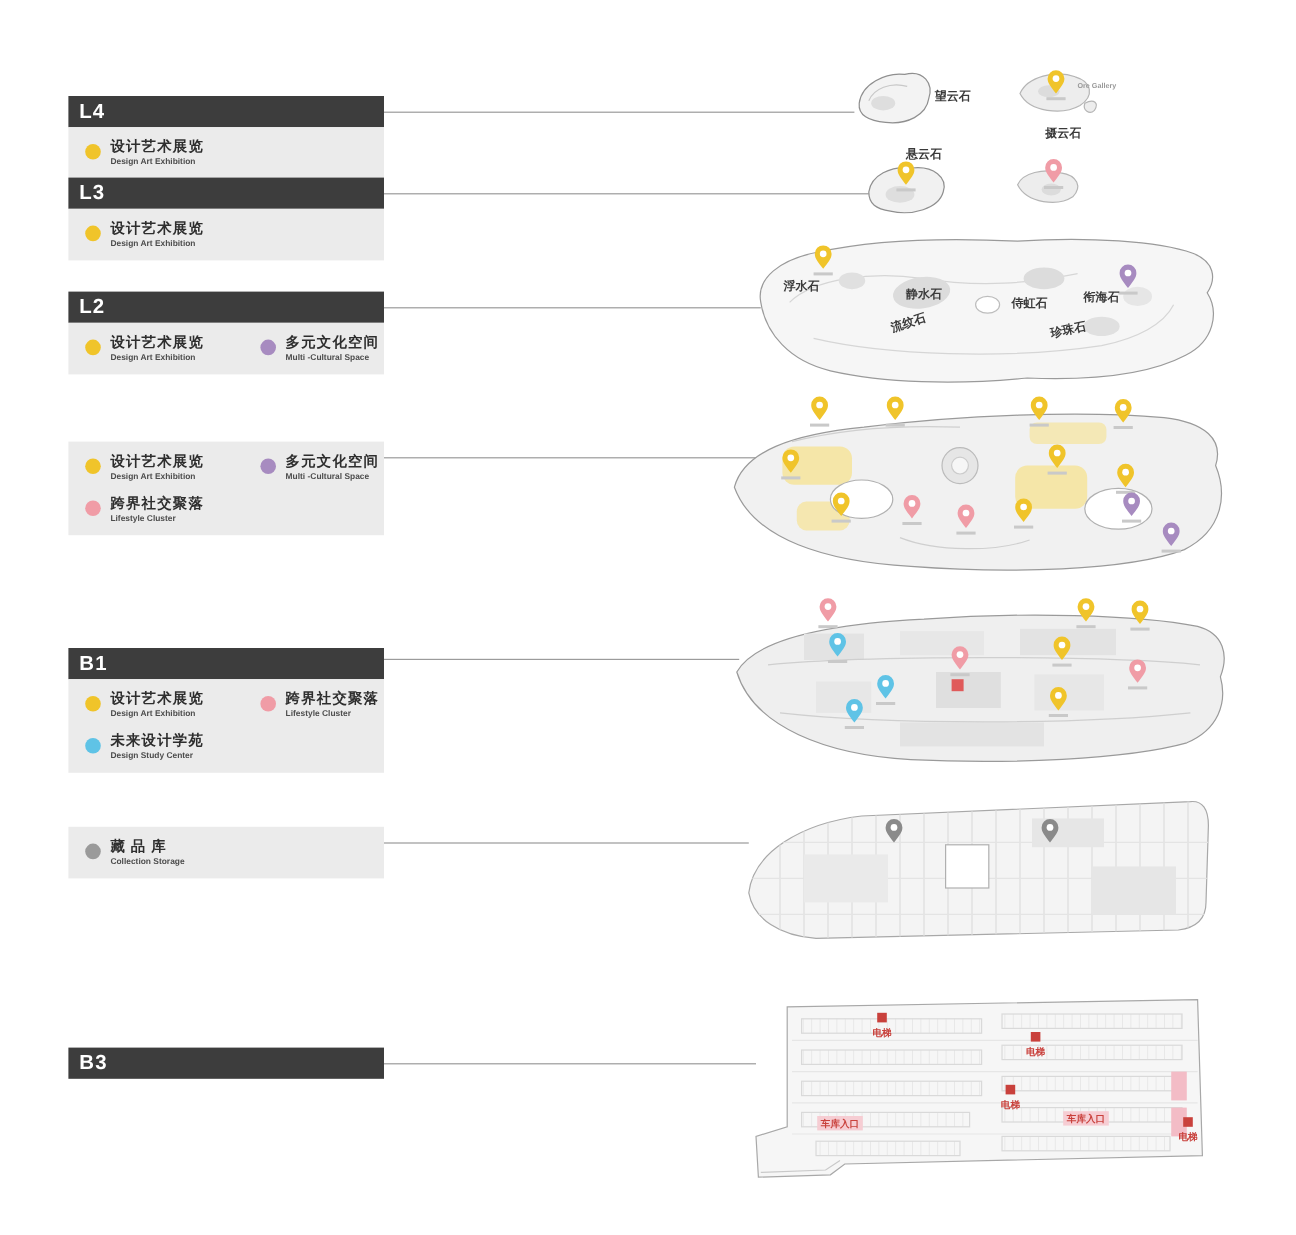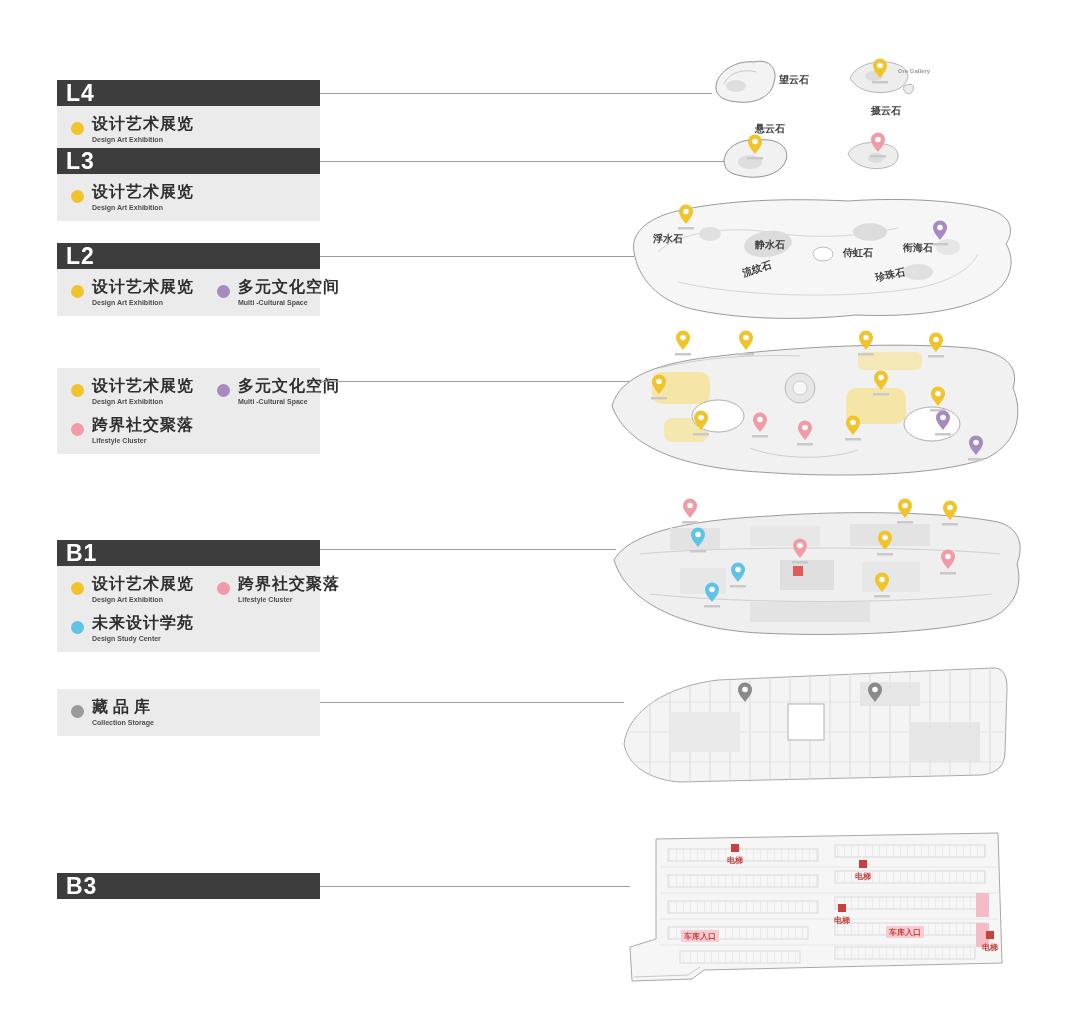--- a/index.html
+++ b/index.html
@@ -11,36 +11,36 @@
     position:relative;
     width:1080px; height:1029px;
     background:#ffffff;
     overflow:hidden;
   }
   .level { position:absolute; left:57px; width:263px; }
   .lvl-hd {
     background:#3D3D3D; color:#fff;
     height:26px; line-height:26px;
     padding-left:9px;
-    font-size:23px; font-weight:bold; letter-spacing:1px;
+    font-size:17px; font-weight:bold; letter-spacing:1px;
   }
   .lvl-legend {
     background:#EBEBEB;
     display:grid;
     grid-template-columns:146px 1fr;
     row-gap:10px;
     padding:8px 4px 10px 14px;
   }
   .legend-1 { min-height:36px; }
   .legend-2 { min-height:38px; }
   .legend-3 { min-height:73px; }
   .leg-item { display:flex; align-items:center; gap:8px; }
   .dot { width:13px; height:13px; border-radius:50%; flex:0 0 13px; background:#ccc; }
   .leg-txt { display:flex; flex-direction:column; }
-  .zh { font-size:16px; font-weight:bold; color:#2e2e2e; letter-spacing:1px; white-space:nowrap; }
+  .zh { font-size:12px; font-weight:bold; color:#2e2e2e; letter-spacing:1px; white-space:nowrap; }
   .en { font-size:7px; font-weight:bold; color:#4d4d4d; margin-top:1px; white-space:nowrap; }
   .wide-zh .zh { letter-spacing:5px; }
   .conn { position:absolute; height:1px; background:#9B9B9B; }
   .plan { position:absolute; overflow:visible; }
   .plan text { font-family:"Liberation Sans","DejaVu Sans",sans-serif; }
 </style>
 </head>
 <body>
 
 <div class="canvas">

